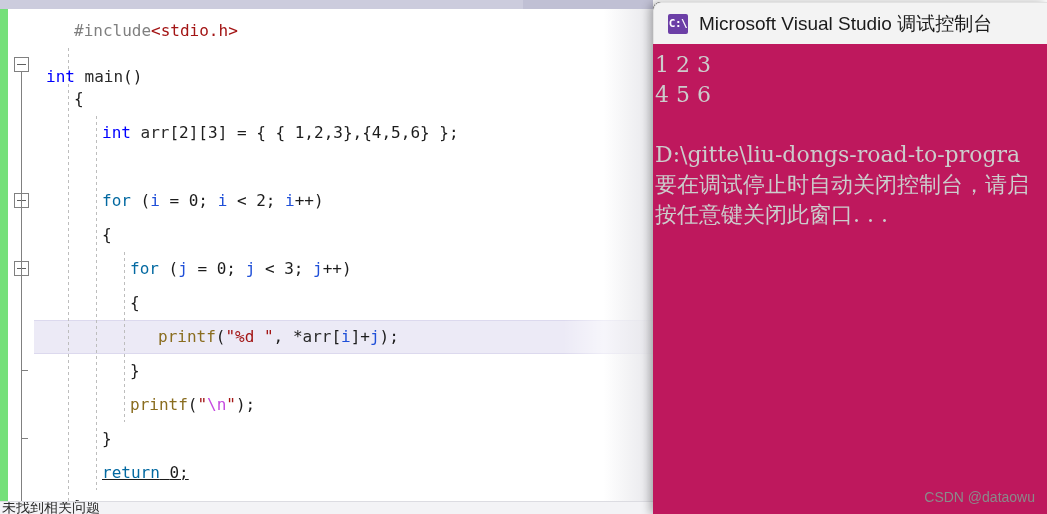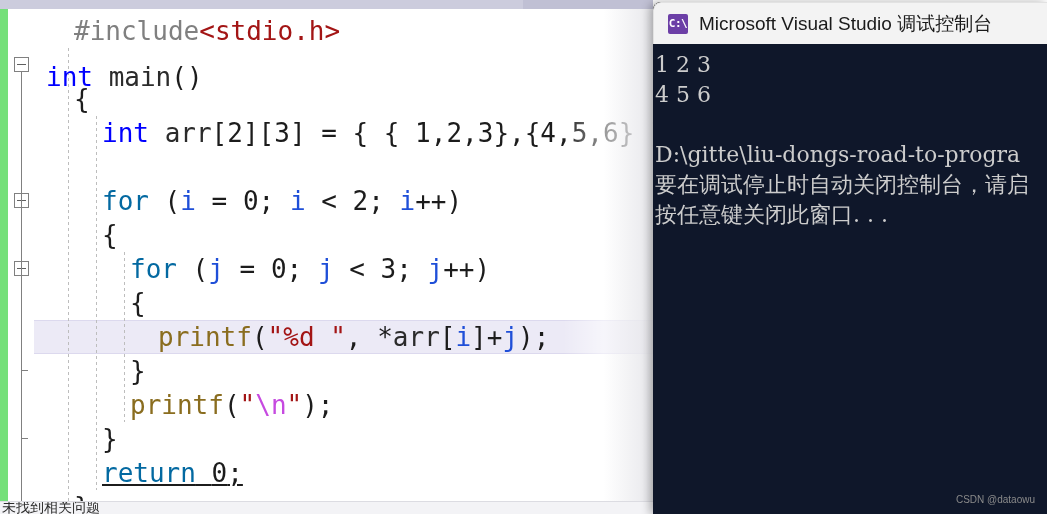--- a/index.html
+++ b/index.html
@@ -65,21 +65,21 @@
 
   
   .code-surface {
     position: absolute; left: 34px; top: 9px;
     width: 619px; height: 493px;
   }
   .code-line {
     position: absolute; left: 0;
     width: 619px; height: 34px;
     line-height: 34px;
-    font-size: 26px;
+    font-size: 16px;
     font-family: "DejaVu Sans Mono", monospace;
     white-space: pre;
     color: #1c1c1c;
   }
   .code-line .txt { position: relative; z-index: 2; }
 
   
   .cur-line-bg {
     position: absolute; left: 0;
     width: 619px; height: 34px;
@@ -172,36 +172,36 @@
     margin-left: 11px;
     font-family: "Liberation Sans", sans-serif;
     font-size: 19px;
     color: #1a1a1a;
     white-space: nowrap;
     text-align: center;
   }
   .console-body {
     position: absolute; left: 0; top: 42px;
     width: 394px; height: 470px;
-    background: #0f172a;
+    background: #be185d;
     padding: 6px 0 0 2px;
     overflow: hidden;
   }
   .console-line {
     font-family: "DejaVu Serif", serif;
     font-size: 22px;
     line-height: 30px;
     color: #cccccc;
     white-space: pre;
   }
   .console-line.blank { color: transparent; }
   .watermark {
     position: absolute; right: 12px; bottom: 9px;
     font-family: "Liberation Sans", sans-serif;
-    font-size: 10px;
+    font-size: 14px;
     color: #8a8a8a;
   }
 </style>
 </head>
 <body>
 
 <div id="root">
 
   <div class="editor">
 

